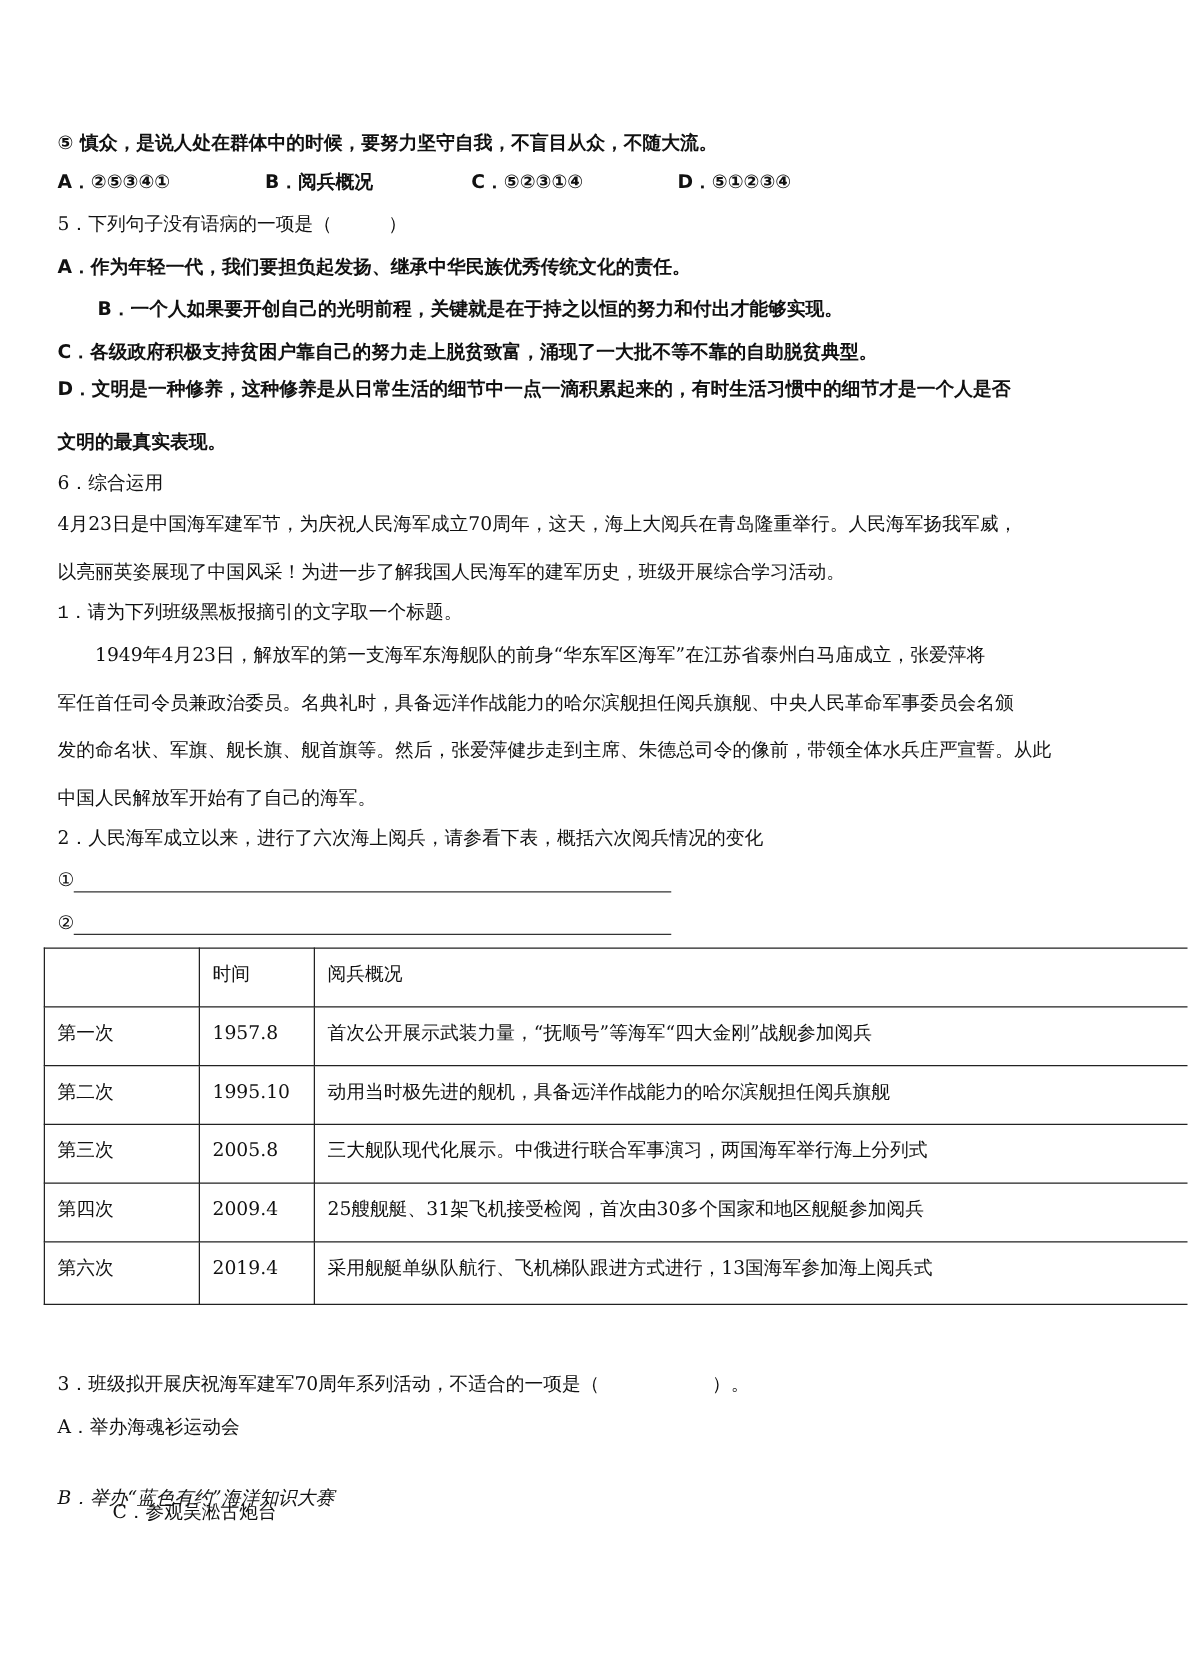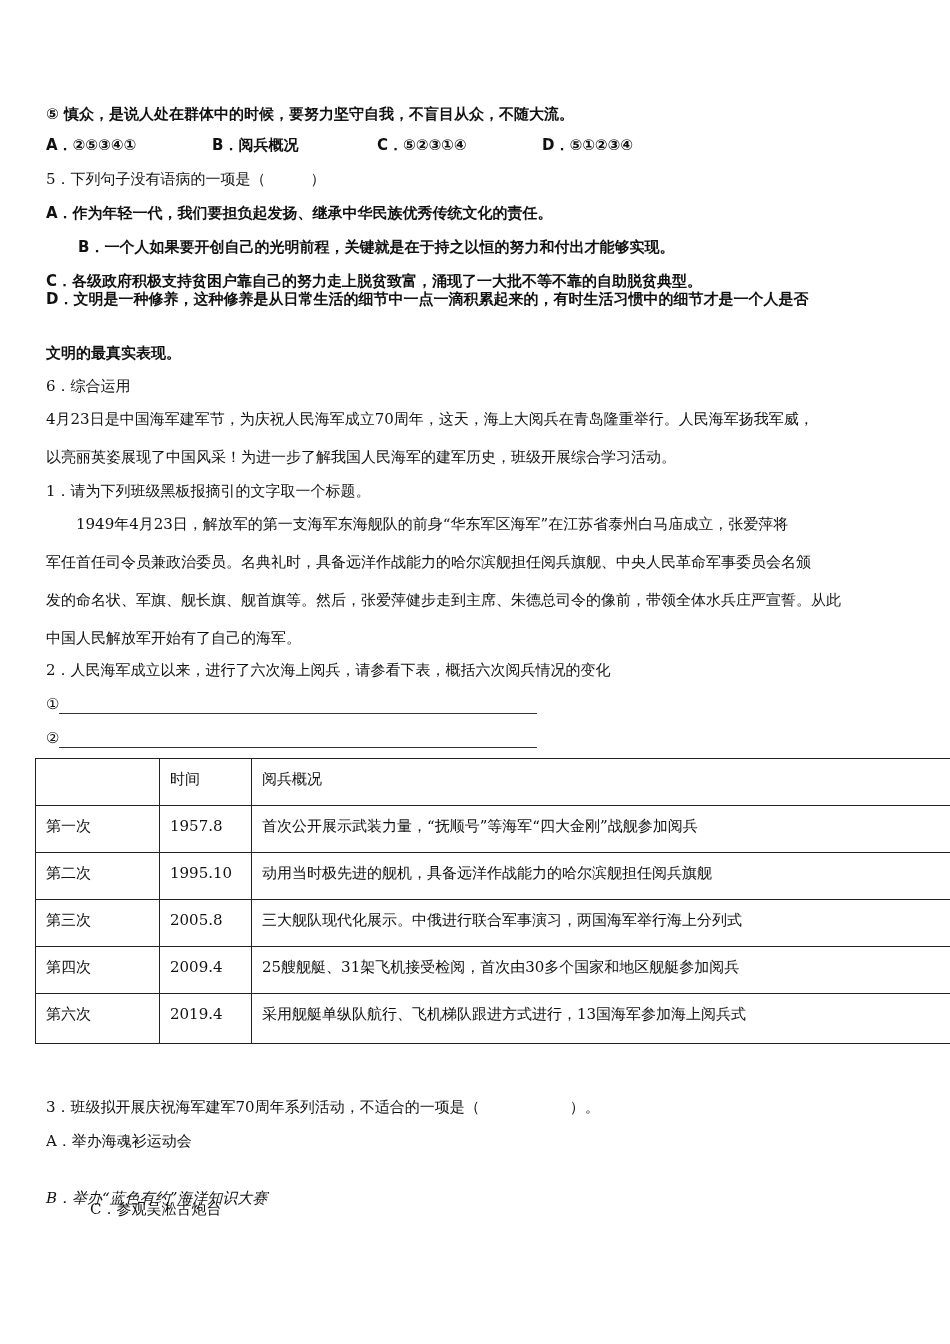--- a/index.html
+++ b/index.html
@@ -21,27 +21,27 @@
 
 <div class="line bold" style="top:104px;">⑤ 慎众，是说人处在群体中的时候，要努力坚守自我，不盲目从众，不随大流。</div>
 <div class="line bold opts" style="top:135px;">
   <span style="width:166px;"><span>A．</span><span>②⑤③④①</span></span><span style="width:165px;"><span>B．</span><span>阅兵概况</span></span><span style="width:165px;"><span>C．</span><span>⑤②③①④</span></span><span><span>D．</span><span>⑤①②③④</span></span>
 </div>
 
 <div class="line" style="top:169px;">5．下列句子没有语病的一项是（　　　）</div>
 <div class="line bold" style="top:203px;">A．作为年轻一代，我们要担负起发扬、继承中华民族优秀传统文化的责任。</div>
 <div class="line bold" style="top:237px;margin-left:32px;">B．一个人如果要开创自己的光明前程，关键就是在于持之以恒的努力和付出才能够实现。</div>
 <div class="line bold" style="top:271px;">C．各级政府积极支持贫困户靠自己的努力走上脱贫致富，涌现了一大批不等不靠的自助脱贫典型。</div>
-<div class="line bold" style="top:289px;">D．文明是一种修养，这种修养是从日常生活的细节中一点一滴积累起来的，有时生活习惯中的细节才是一个人是否</div>
+<div class="line bold" style="top:301px;">D．文明是一种修养，这种修养是从日常生活的细节中一点一滴积累起来的，有时生活习惯中的细节才是一个人是否</div>
 <div class="line bold" style="top:343px;">文明的最真实表现。</div>
 
 <div class="line" style="top:376px;">6．综合运用</div>
 <div class="line" style="top:409px;">4月23日是中国海军建军节，为庆祝人民海军成立70周年，这天，海上大阅兵在青岛隆重举行。人民海军扬我军威，</div>
 <div class="line" style="top:447px;">以亮丽英姿展现了中国风采！为进一步了解我国人民海军的建军历史，班级开展综合学习活动。</div>
-<div class="line" style="top:481px;">1．请为下列班级黑板报摘引的文字取一个标题。</div>
+<div class="line" style="top:481px;font-family:Liberation Mono, monospace;">1．请为下列班级黑板报摘引的文字取一个标题。</div>
 
 <div class="line" style="top:514px; left:76px;">1949年4月23日，解放军的第一支海军东海舰队的前身“华东军区海军”在江苏省泰州白马庙成立，张爱萍将</div>
 <div class="line" style="top:552px;">军任首任司令员兼政治委员。名典礼时，具备远洋作战能力的哈尔滨舰担任阅兵旗舰、中央人民革命军事委员会名颁</div>
 <div class="line" style="top:590px;">发的命名状、军旗、舰长旗、舰首旗等。然后，张爱萍健步走到主席、朱德总司令的像前，带领全体水兵庄严宣誓。从此</div>
 <div class="line" style="top:628px;">中国人民解放军开始有了自己的海军。</div>
 
 <div class="line" style="top:660px;">2．人民海军成立以来，进行了六次海上阅兵，请参看下表，概括六次阅兵情况的变化</div>
 <div class="line" style="top:694px;"><span>①</span><span class="blank-line"></span></div>
 <div class="line" style="top:728px;"><span>②</span><span class="blank-line"></span></div>
 

